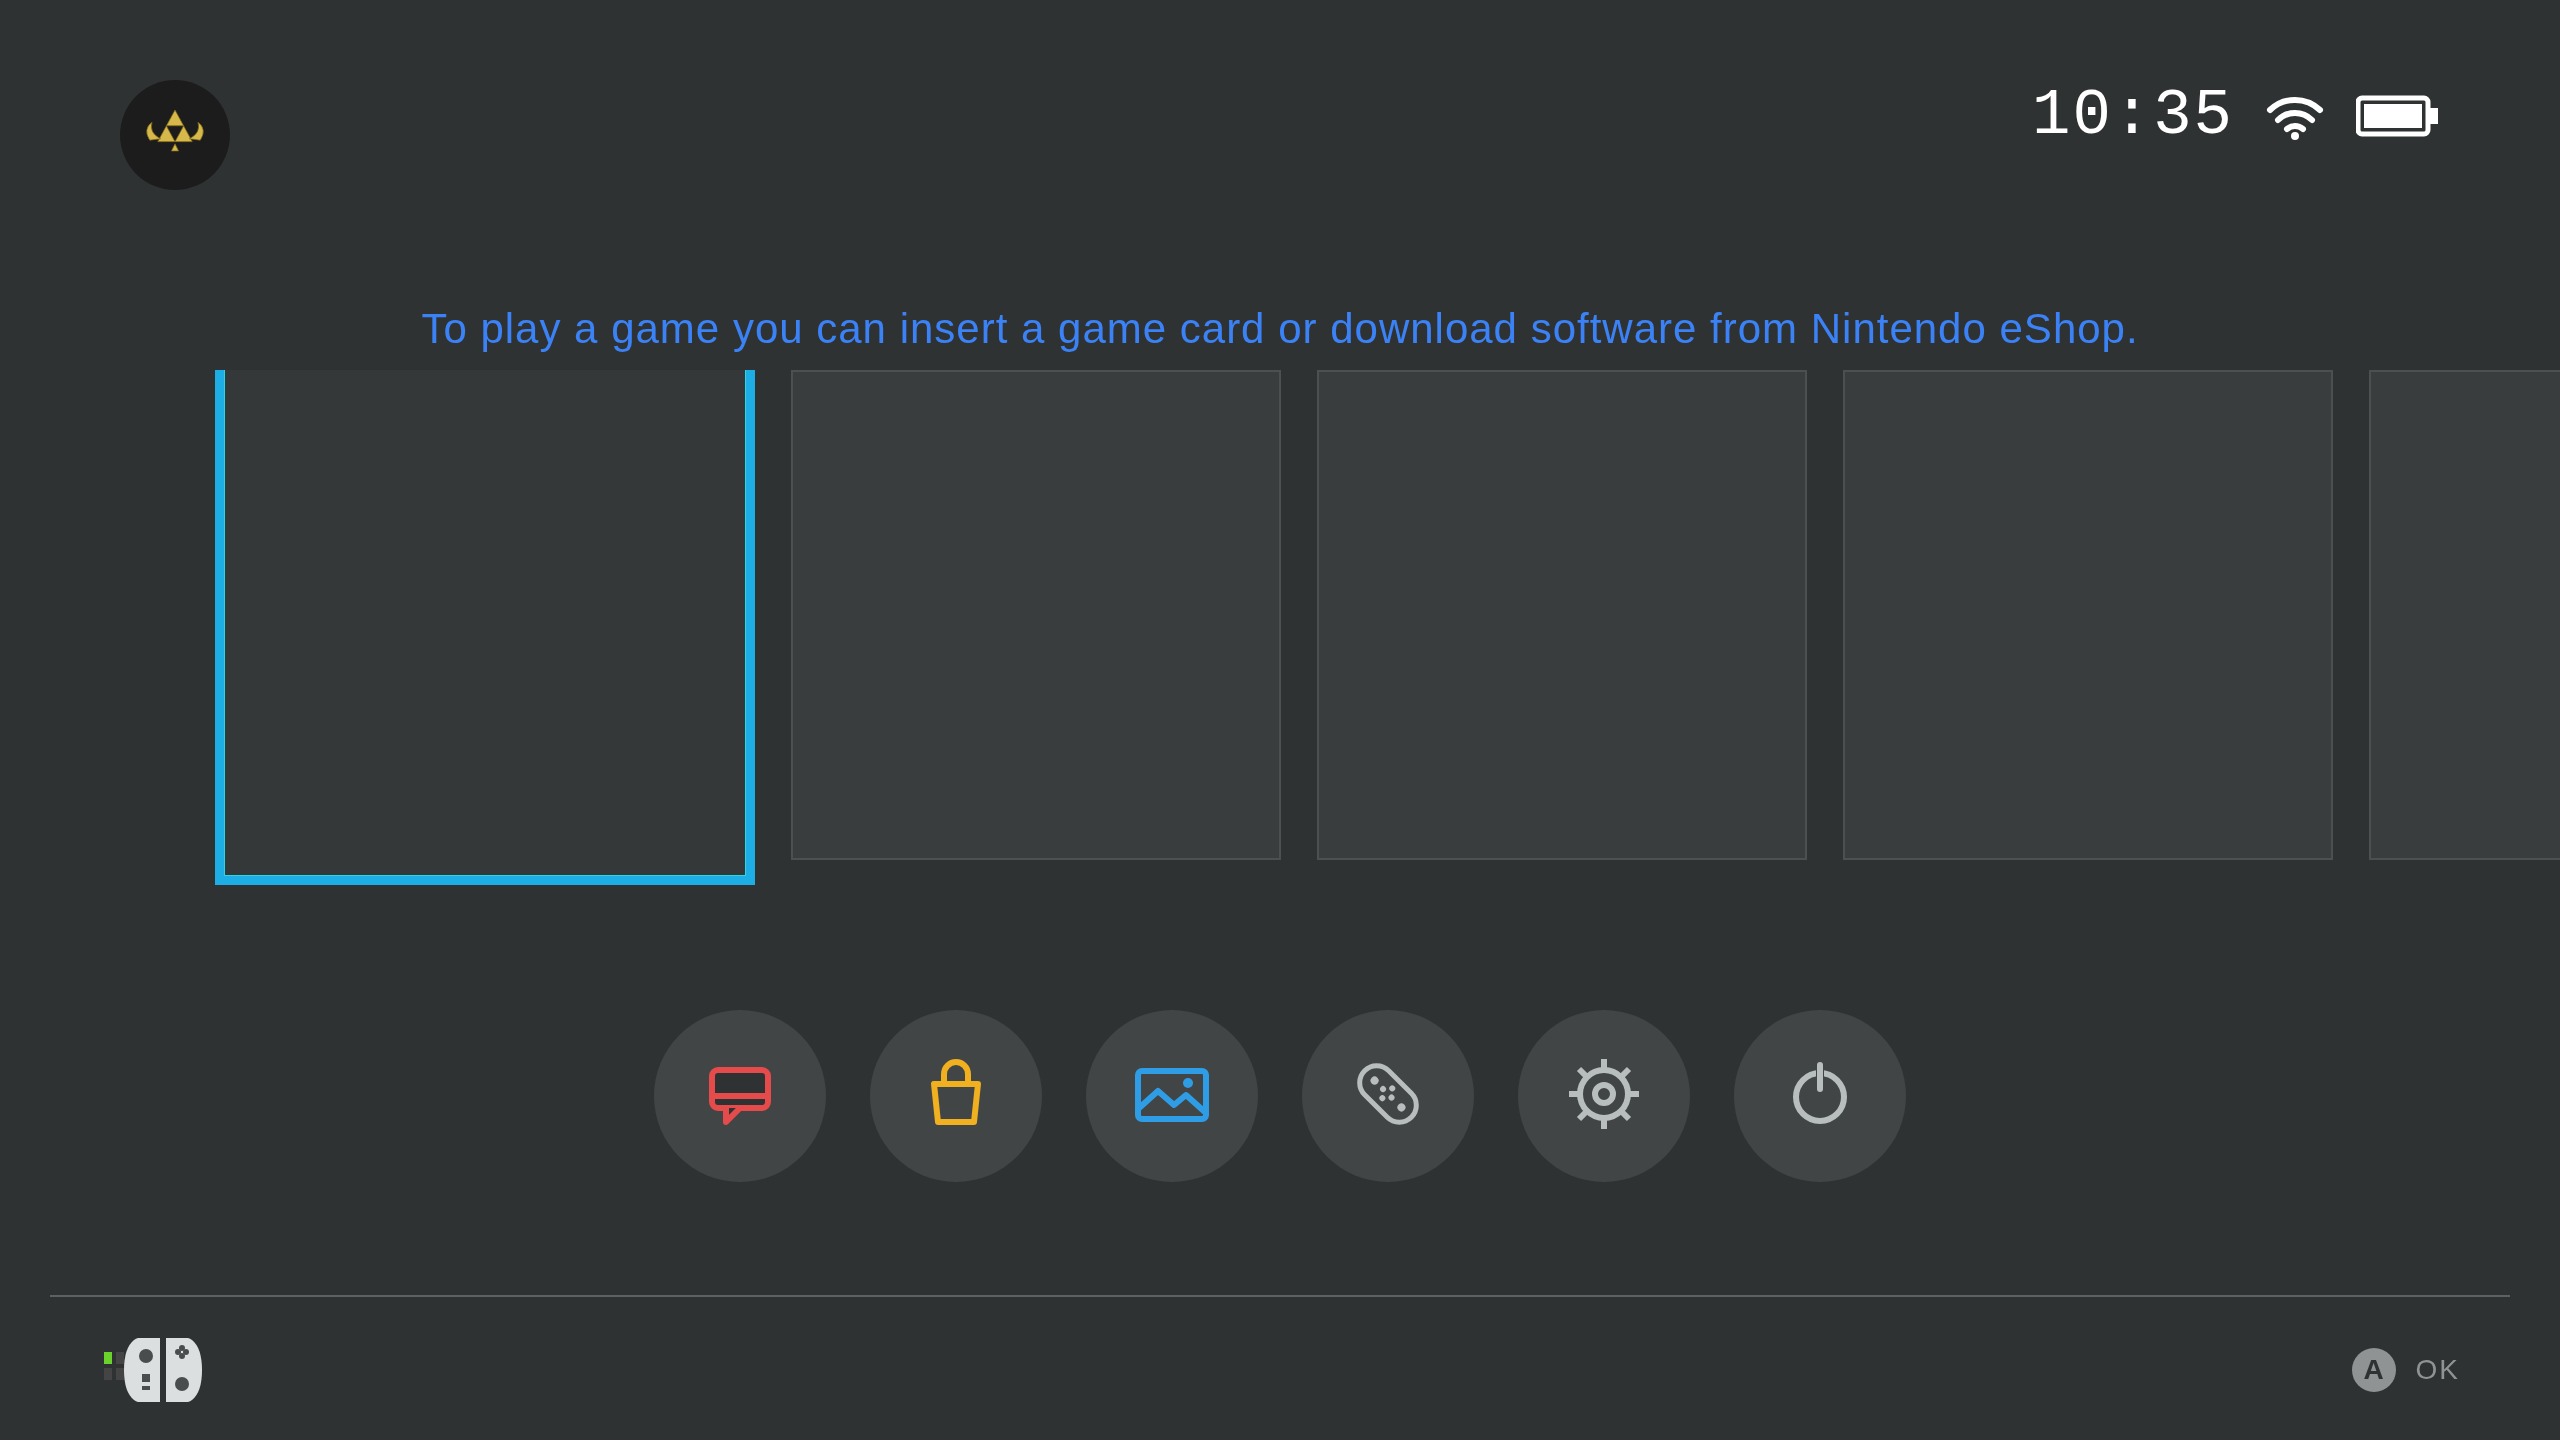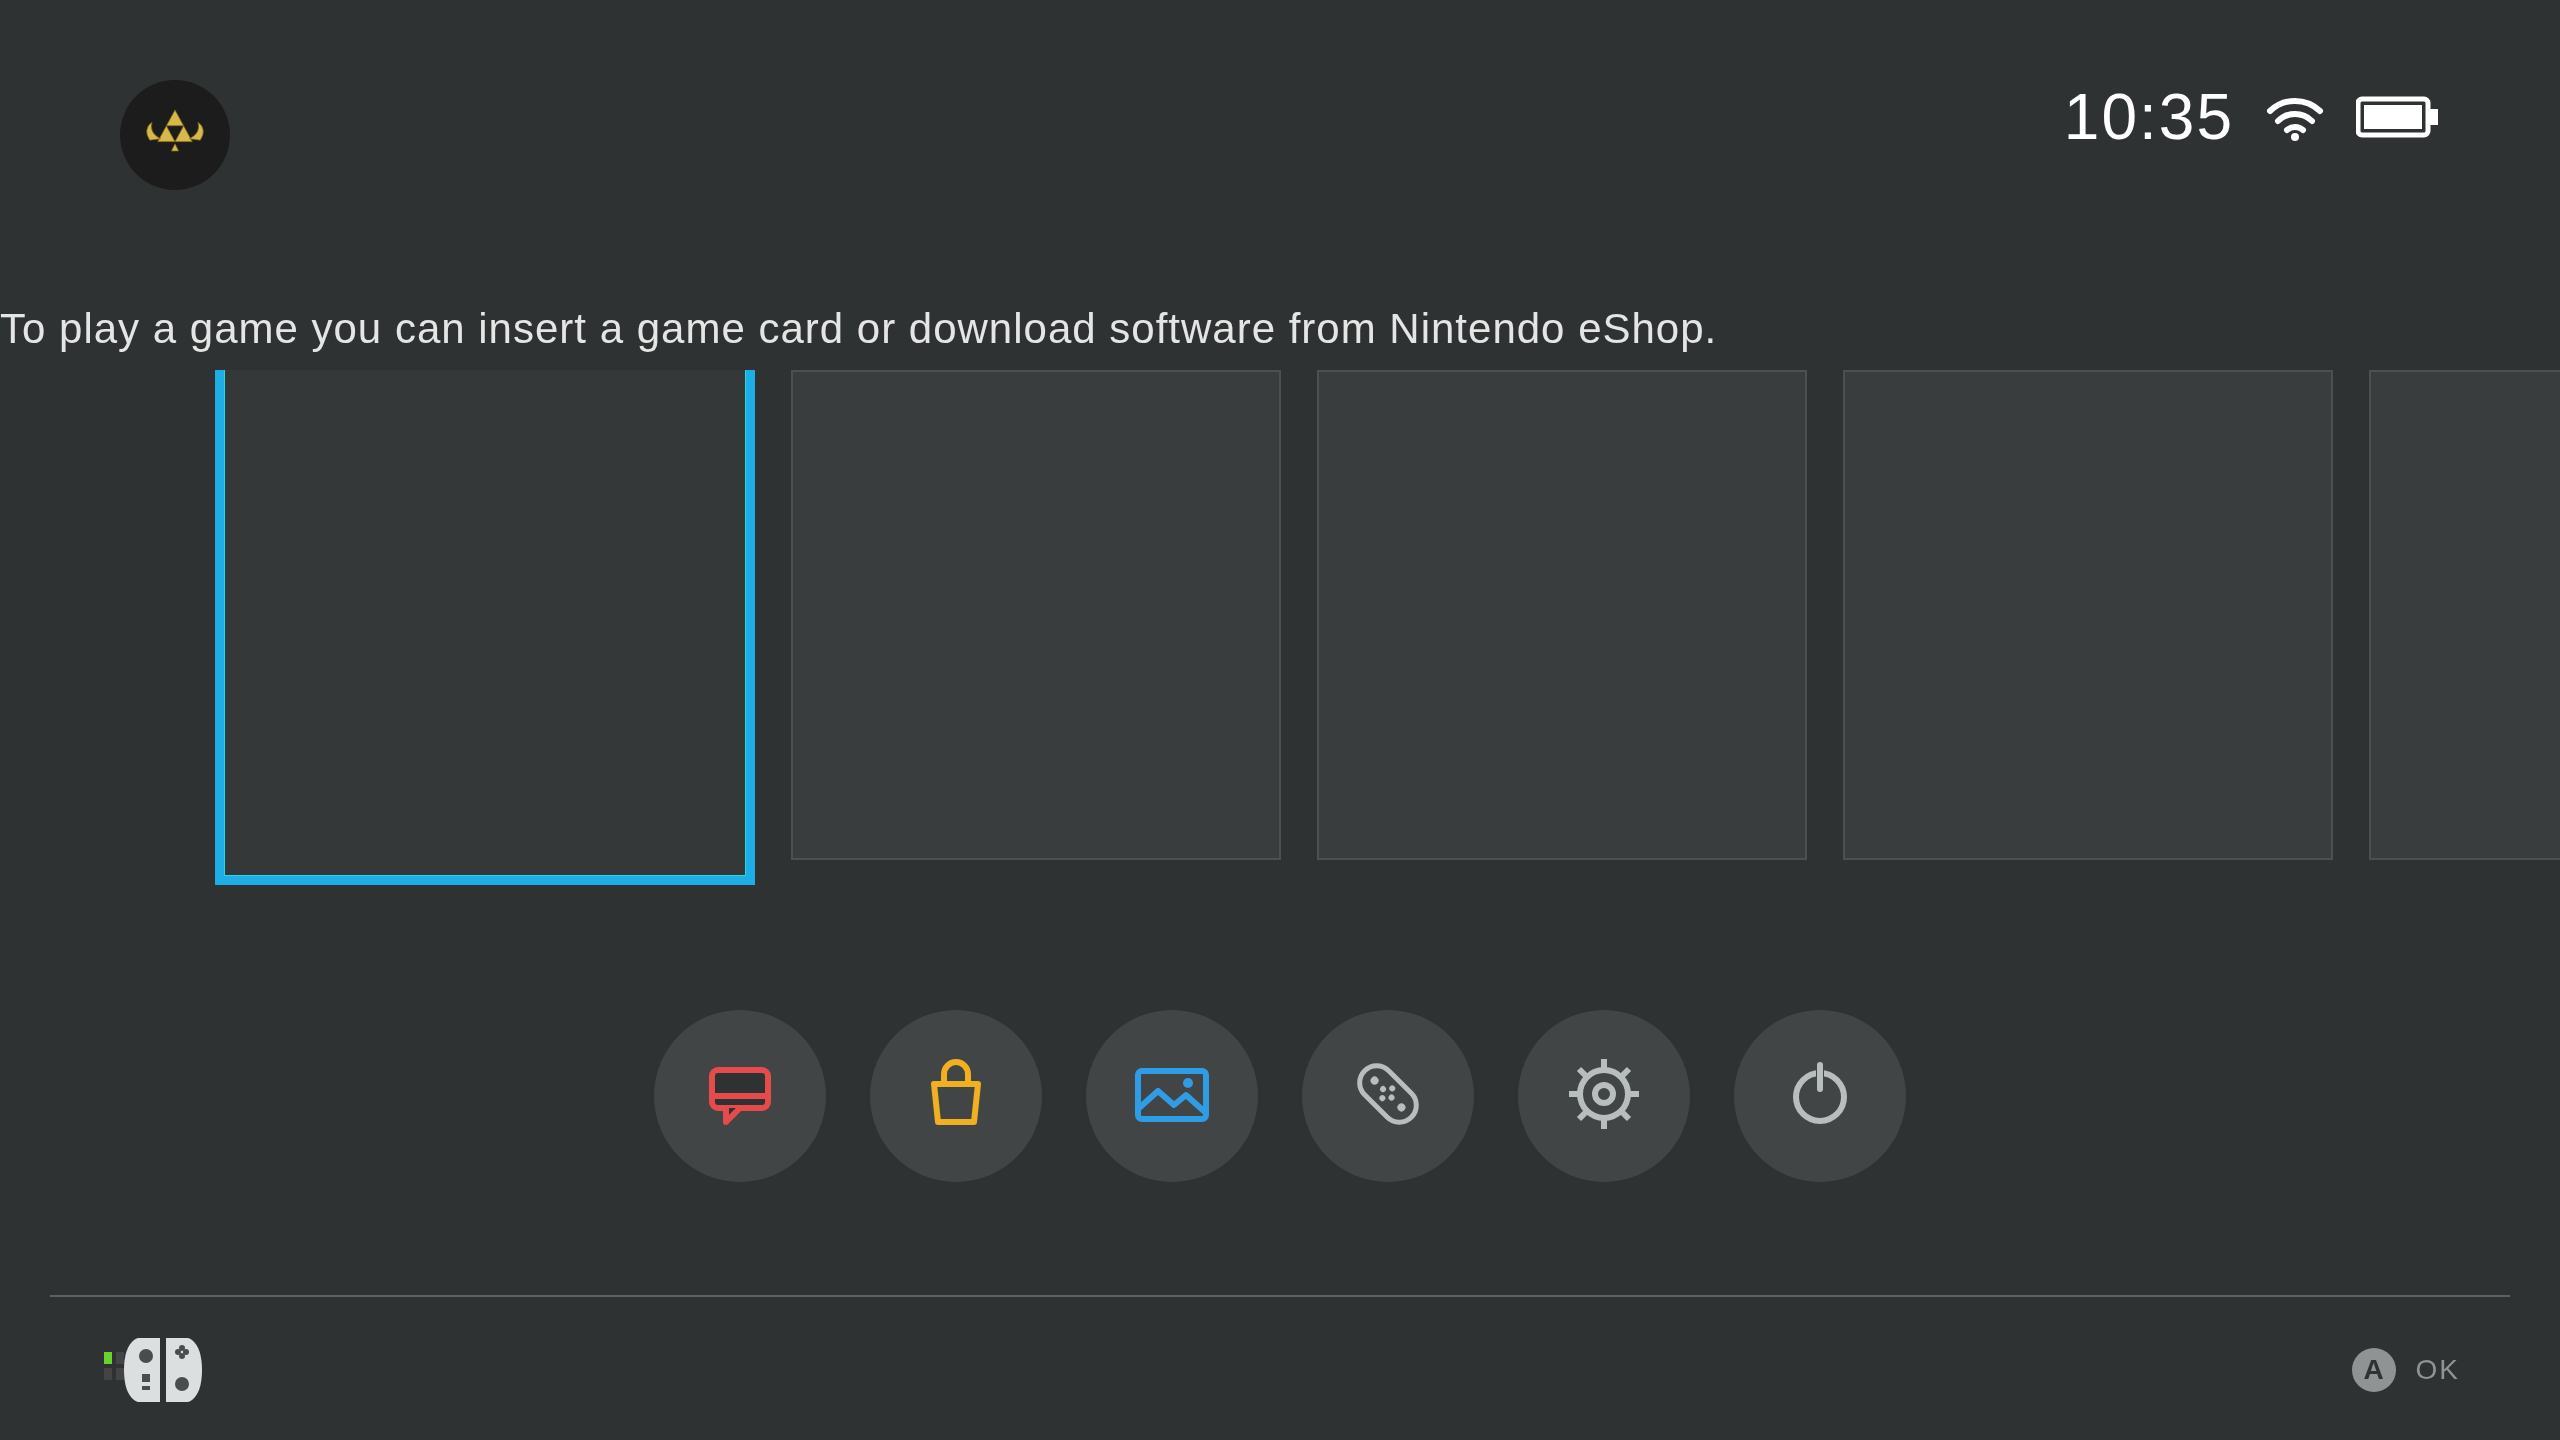--- a/index.html
+++ b/index.html
@@ -25,31 +25,31 @@
     width: 110px; height: 110px;
     border-radius: 55px;
     background: #1c1c1c;
     display: flex;
     align-items: center;
     justify-content: center;
   }
   .avatar svg { width: 72px; height: 60px; }
 
   .status { display: flex; align-items: center; gap: 30px; }
-  .clock { font-size: 64px; color: #fff; letter-spacing: 2px; font-weight: 400;}
+  .clock { font-size: 64px; color: #fff; letter-spacing: 2px; font-weight: 400; font-family: Liberation Mono, monospace;}
   .icon-wifi, .icon-batt { display:flex; align-items:center; }
 
   
   .hint {
     position: absolute;
     top: 305px;
     left: 0; right: 0;
-    text-align: left;
+    text-align: center;
     font-size: 42px;
-    color: #e5e5e5;
+    color: #3b82f6;
     letter-spacing: 1px;
   }
 
   
   .tilerow {
     position: absolute;
     top: 370px;
     left: 215px;
     right: 0;
     display: flex;

